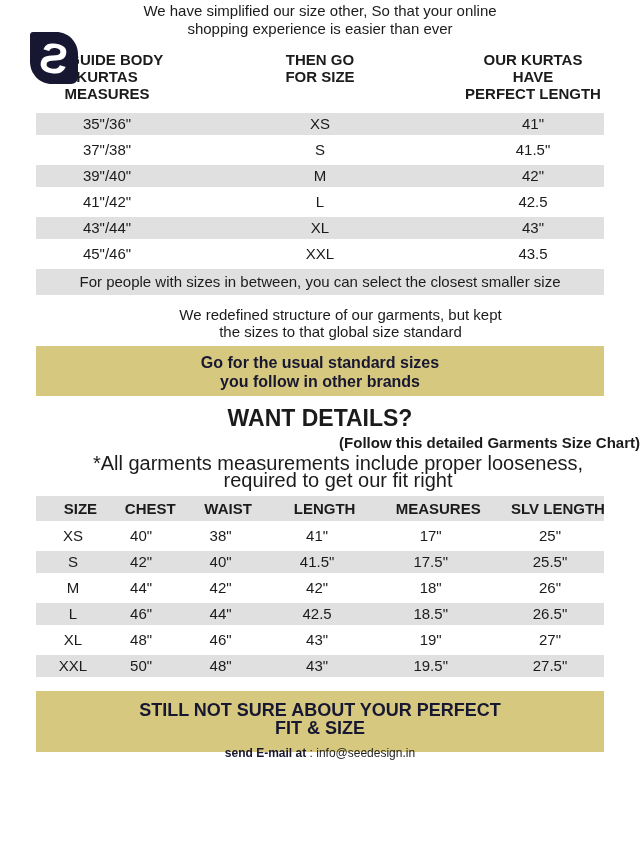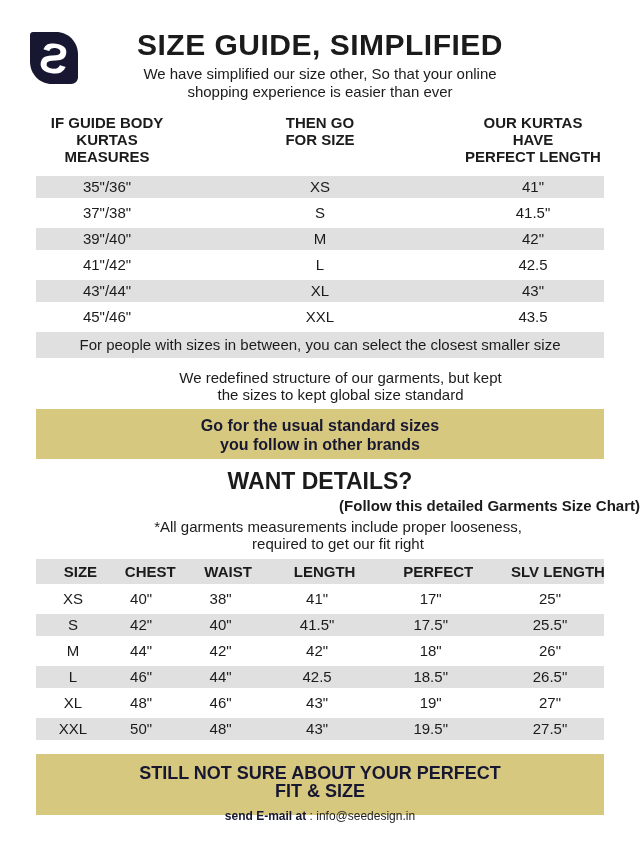--- a/index.html
+++ b/index.html
@@ -36,42 +36,41 @@
   .redefined { margin:11px 0 0; text-align:center; font-size:15px; line-height:17px;padding-left:41px; }
   .banner {
     margin:6px 36px 0; box-sizing:border-box;
     background:var(--banner_khaki,#d6c87e);
     text-align:center; font-weight:bold;
     color:var(--logo_navy,#171731);
   }
   .banner1 { height:50px; padding-top:7px; font-size:16px; line-height:19px; }
   .want-title { margin:9px 0 0; text-align:center; font-size:23px; font-weight:bold; line-height:26px; }
   .want-sub { margin:3px 0 0; text-align:right; font-size:15px; font-weight:bold; line-height:17px; }
-  .want-note { margin:4px 0 0; text-align:center; font-size:15px; line-height:17px;padding-left:36px; }
+  .want-note { margin:4px 0 0; text-align:center; font-size:20px; line-height:17px;padding-left:36px; }
   .t2 { margin:7px 36px 0; }
   .t2-head { height:25px; margin-bottom:4px; font-weight:bold; font-size:15px; text-align:center; }
   .t2-head > div { line-height:25px; white-space:nowrap;padding-left:15px; }
   .banner2 { margin:14px 36px 0; height:61px; padding-top:10px; font-size:18px; line-height:18px; }
   .banner2 .email-line { margin-top:9px; font-size:12px; line-height:15px; }
   .banner2 .email-line .plain { font-weight:normal; color:#1f1f1f; }
 </style>
 </head>
 <body>
 
 <div class="page">
 
   <div class="logo">
     <svg width="48" height="52" viewBox="0 0 48 52">
       <path d="M3 0 H26 C38.5 0 48 10 48 22.5 V45 C48 49 45 52 41 52 H22 C9.5 52 0 42 0 29.5 V3 C0 1.3 1.3 0 3 0 Z" fill="currentColor"></path>
       <g transform="translate(24,26) rotate(8) scale(-1,1)">
         <text x="0" y="15" text-anchor="middle" font-size="42" font-weight="bold" font-family="Liberation Sans, DejaVu Sans, sans-serif" fill="#ffffff">S</text>
       </g>
     </svg>
   </div>
-  <h1 class="title">SIZE GUIDE, SIMPLIFIED</h1>
   <div class="subtitle">
     <div>We have simplified our size other, So that your online</div>
     <div>shopping experience is easier than ever</div>
   </div>
 
   <div class="tbl">
     <div class="grid3 thead3">
       <div>
         <div>IF GUIDE BODY</div>
         <div>KURTAS MEASURES</div>
@@ -114,42 +113,42 @@
     <div class="grid3 trow">
       <div>45"/46"</div>
       <div>XXL</div>
       <div>43.5</div>
     </div>
   </div>
   <div class="note-row">For people with sizes in between, you can select the closest smaller size</div>
 
   <div class="redefined">
     <div>We redefined structure of our garments, but kept</div>
-    <div>the sizes to kept global size standard</div>
+    <div>the sizes to that global size standard</div>
   </div>
 
   <div class="banner banner1">
     <div>Go for the usual standard sizes</div>
     <div>you follow in other brands</div>
   </div>
 
   <div class="want-title">WANT DETAILS?</div>
   <div class="want-sub">(Follow this detailed Garments Size Chart)</div>
   <div class="want-note">
     <div>*All garments measurements include proper looseness,</div>
     <div>required to get our fit right</div>
   </div>
 
   <div class="t2">
     <div class="grid6 t2-head gray">
       <div>SIZE</div>
       <div>CHEST</div>
       <div>WAIST</div>
       <div>LENGTH</div>
-      <div>PERFECT</div>
+      <div>MEASURES</div>
       <div>SLV LENGTH</div>
     </div>
 
     <div class="grid6 trow">
       <div>XS</div>
       <div>40"</div>
       <div>38"</div>
       <div>41"</div>
       <div>17"</div>
       <div>25"</div>

